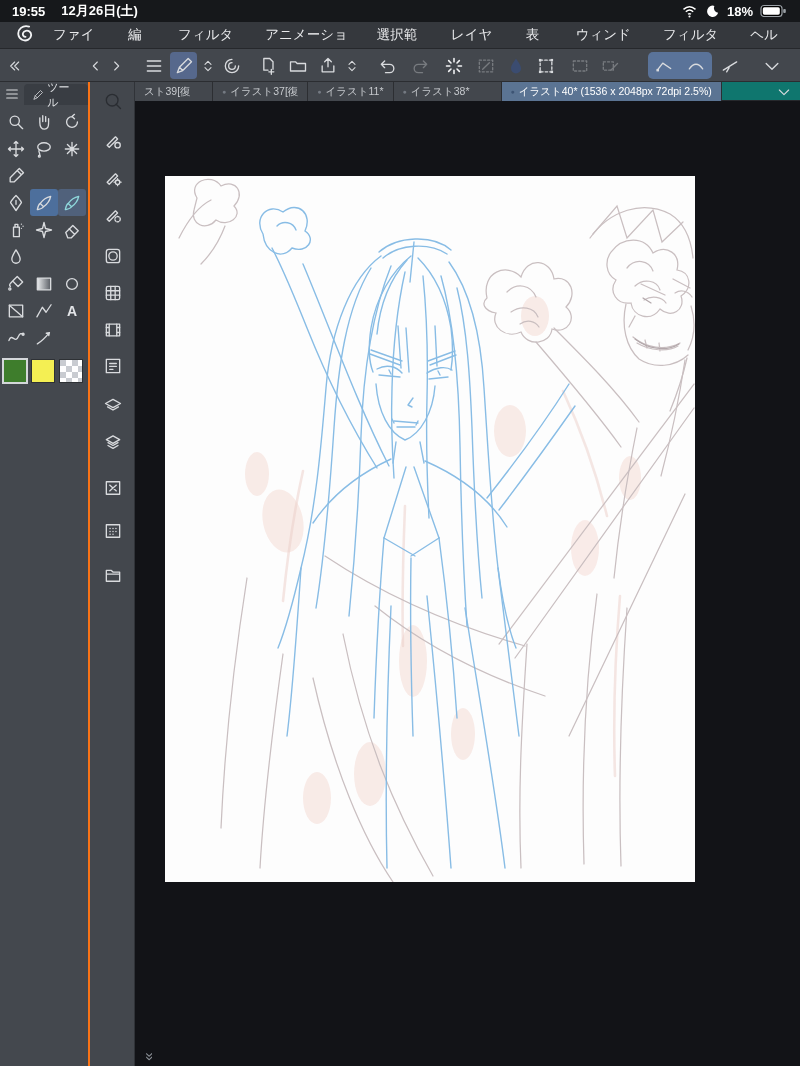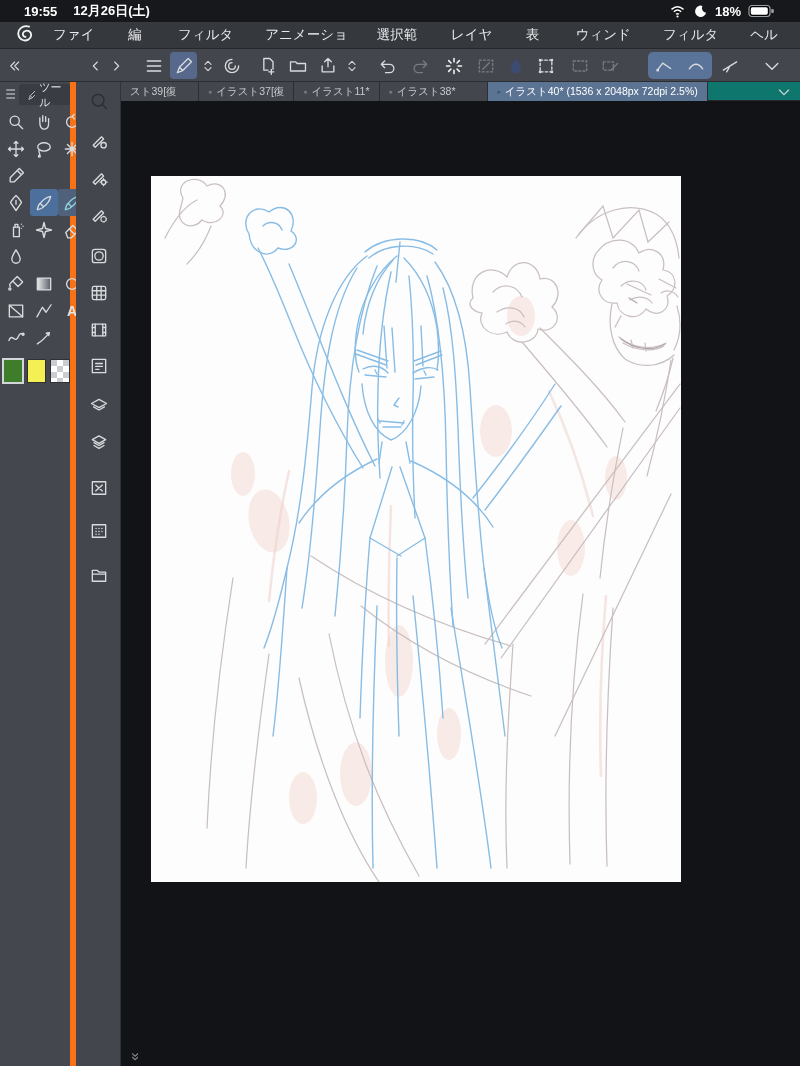--- a/index.html
+++ b/index.html
@@ -2,21 +2,21 @@
 <html><head>
 <meta charset="utf-8">
 <style>
   *{box-sizing:border-box;margin:0;padding:0}
   html,body{width:800px;height:1066px}
   body{font-family:"Liberation Sans","DejaVu Sans",sans-serif;background:#131419;overflow:hidden}
   .screen{position:relative;width:800px;height:1066px;background:#131419}
 
   
   .status-bar{position:absolute;left:0;top:0;width:800px;height:22px;background:#16181b;color:#fff;
-    display:flex;align-items:center;padding:0 24px;font-size:13px;font-weight:bold}
+    display:flex;align-items:center;padding:0 12px;font-size:13px;font-weight:bold}
   .status-left{display:flex;gap:16px;align-items:center}
   .status-right{margin-left:auto;display:flex;gap:7px;align-items:center}
   .sicon{display:block}
 
   
   .menu-bar{position:absolute;left:0;top:22px;width:800px;height:27px;background:#35383d;
     display:flex;align-items:flex-start;border-bottom:1px solid #26282c}
   .logo{margin:0 6px 0 14px;display:flex;align-items:center}
   .menu-item{padding:0 13px;font-size:13.5px;color:#e9eaec;line-height:26px;cursor:default}
 
@@ -29,21 +29,21 @@
   .pill{position:absolute;left:648px;top:3px;width:64px;height:27px;border-radius:5px;background:#5a7399}
   .ic{width:20px;height:20px;stroke:#d9dbde;fill:none;stroke-width:1.6;stroke-linecap:round;stroke-linejoin:round}
   .ic.small{width:16px;height:16px}
   .ic.dark{stroke:#2a2d32}
   .ic.white{stroke:#f2f3f5;stroke-width:1.9}
 
   
   .main{position:absolute;left:0;top:82px;width:800px;height:984px;display:flex}
 
   
-  .tool-panel{width:76px;height:100%;background:#44484e;position:relative;border-right:6px solid #f97316}
+  .tool-panel{width:90px;height:100%;background:#44484e;position:relative;border-right:2px solid #f97316}
   .tp-head{display:flex;align-items:center;height:23px;padding-left:4px;gap:4px}
   .tp-tab{display:flex;align-items:center;gap:4px;background:#393d43;border-radius:4px 4px 0 0;height:21px;
     padding:0 8px;color:#dfe1e4;font-size:11px;margin-top:2px}
   .tool-grid{display:grid;grid-template-columns:repeat(3,28px);grid-auto-rows:27px;padding:3px 0 0 2px}
   .cell{display:flex;align-items:center;justify-content:center;border-radius:3px;cursor:pointer}
   .cell.sel{background:#4d6f9c}
   .cell.semi{background:#50617b}
   .cell .ltr{color:#e3e5e8;font-size:14px;font-weight:bold}
   .swatches{display:flex;gap:4px;padding:8px 0 0 3px}
   .swatch{width:24px;height:24px;border:1px solid #2e3135}

